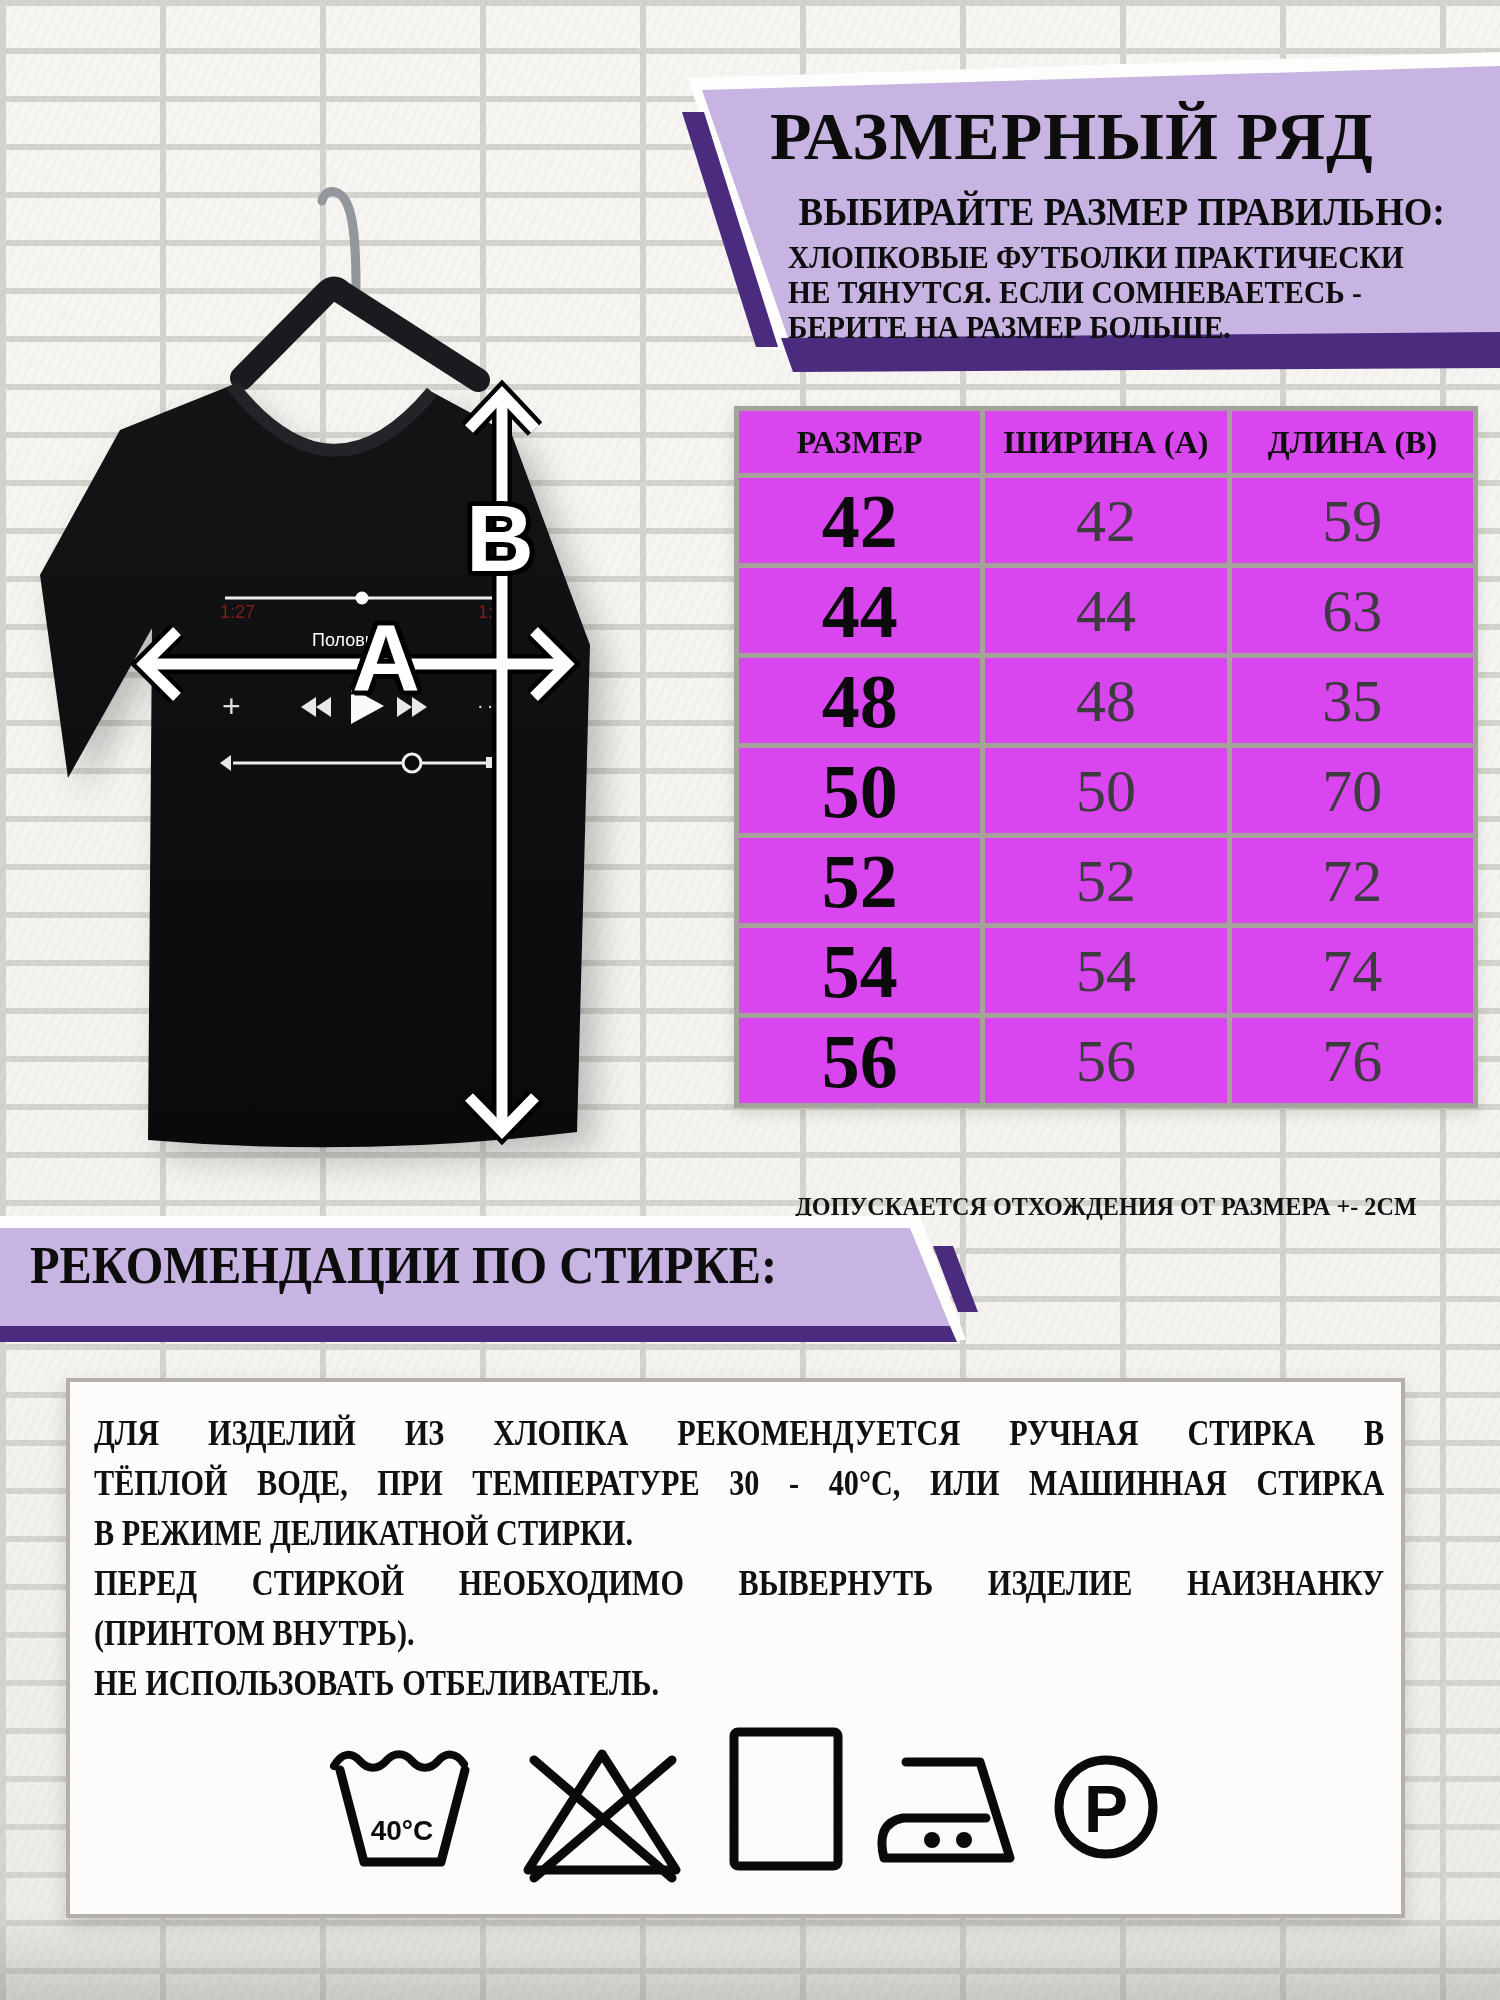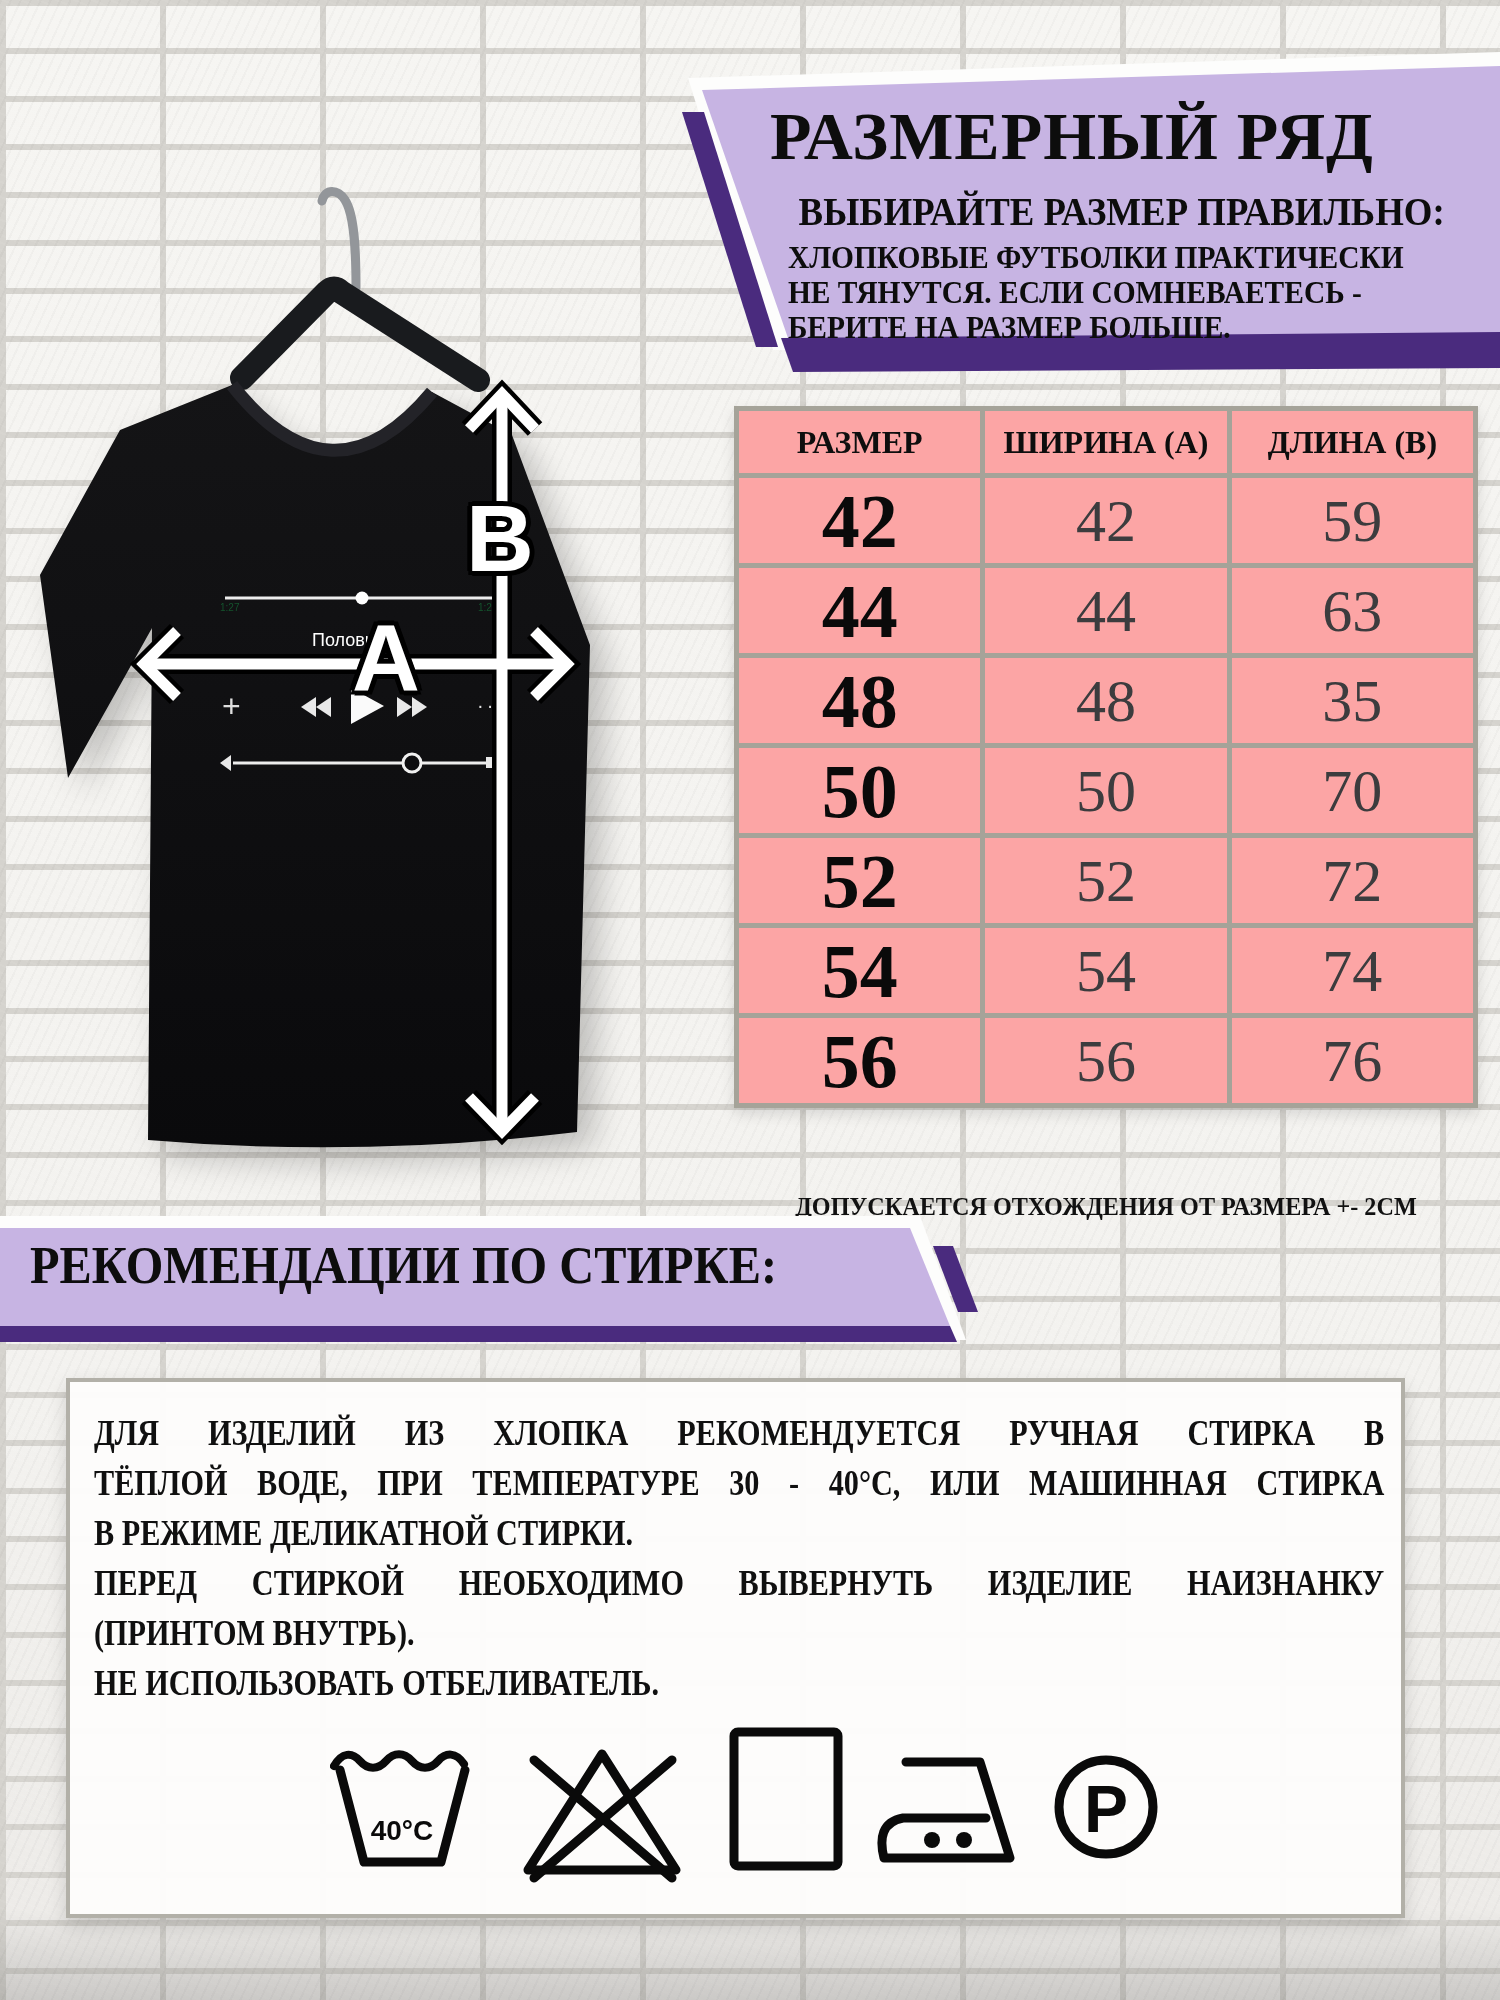--- a/index.html
+++ b/index.html
@@ -24,21 +24,21 @@
   svg{display:block}
   .scene,.arrows{position:absolute;left:0;top:0;pointer-events:none;}
   .scene{z-index:1}
   .print-text{z-index:2}
   .arrows{z-index:3}
 
   
   .print-text{position:absolute;left:0;top:0;width:1500px;height:2000px;
     font-family:"Liberation Sans",sans-serif;color:#ededed;}
   .pt{position:absolute;white-space:nowrap;}
-  .pt-time{font-size:10px;color:#14532d;}
+  .pt-time{font-size:18px;color:#7f1d1d;}
   .pt-song{font-size:18px;font-weight:normal;color:#ffffff;}
   .pt-artist{font-size:16px;color:#c4c4c4;}
   .pt-plus{font-size:32px;font-weight:300;color:#dedede;}
   .pt-dots{font-size:20px;letter-spacing:3px;color:#dedede;}
 
   
   .measure-letter{position:absolute;z-index:4;font-family:"Liberation Sans",sans-serif;
     font-weight:bold;font-size:94px;line-height:1;color:#fff;
     text-shadow:-5px 0 #000,5px 0 #000,0 -5px #000,0 5px #000,
                 -4px -4px #000,4px 4px #000,-4px 4px #000,4px -4px #000;}
@@ -65,21 +65,21 @@
   .wb .main{background:var(--lav);clip-path:polygon(0 22px,910px 22px,950px 120px,0 120px);}
   .wb .strip{background:var(--deep);clip-path:polygon(0 120px,950px 120px,957px 136px,0 136px);}
   .wb .accent{background:var(--deep);clip-path:polygon(933px 40px,953px 40px,978px 106px,958px 106px);}
   .wb-text{position:absolute;left:30px;top:34px;font-weight:bold;font-size:52px;line-height:1;
     color:#0d0d0d;white-space:nowrap;transform:scaleX(.93);transform-origin:0 0;}
 
   
   .size-table{position:absolute;z-index:6;left:734px;top:406px;width:744px;
     border-collapse:collapse;table-layout:fixed;
     box-shadow:0 6px 14px rgba(0,0,0,.12);}
-  .size-table td,.size-table th{border:5px solid #a5a399;background:#fca5a5;text-align:center;
+  .size-table td,.size-table th{border:5px solid #a5a399;background:#d946ef;text-align:center;
     vertical-align:middle;padding:0;}
   .size-table th{height:62px;font-size:32px;font-weight:bold;color:#0e0e0e;}
   .size-table td{height:85px;}
   .size-table .c-size{font-size:76px;font-weight:bold;color:#0a0a0a;line-height:1;}
   .size-table .c-num{font-size:60px;font-weight:normal;color:#3c3c3e;line-height:1;}
 
   .table-note{position:absolute;z-index:6;left:704px;top:1192px;width:804px;text-align:center;
     font-weight:bold;font-size:26px;color:#111;white-space:nowrap;transform:scaleX(.93);}
 
   

